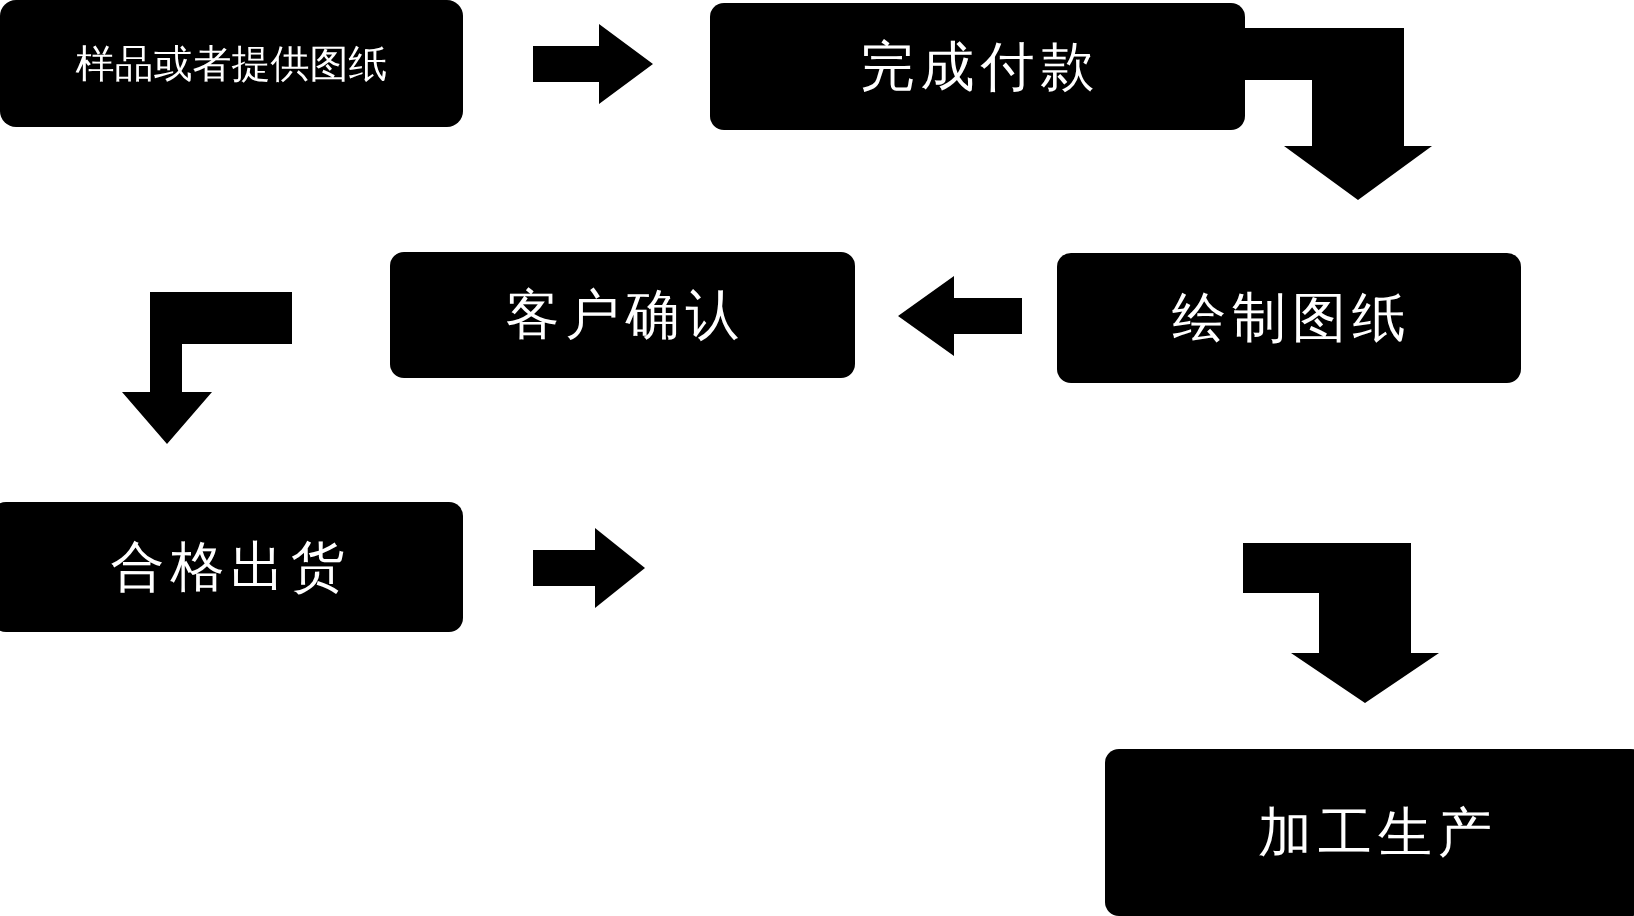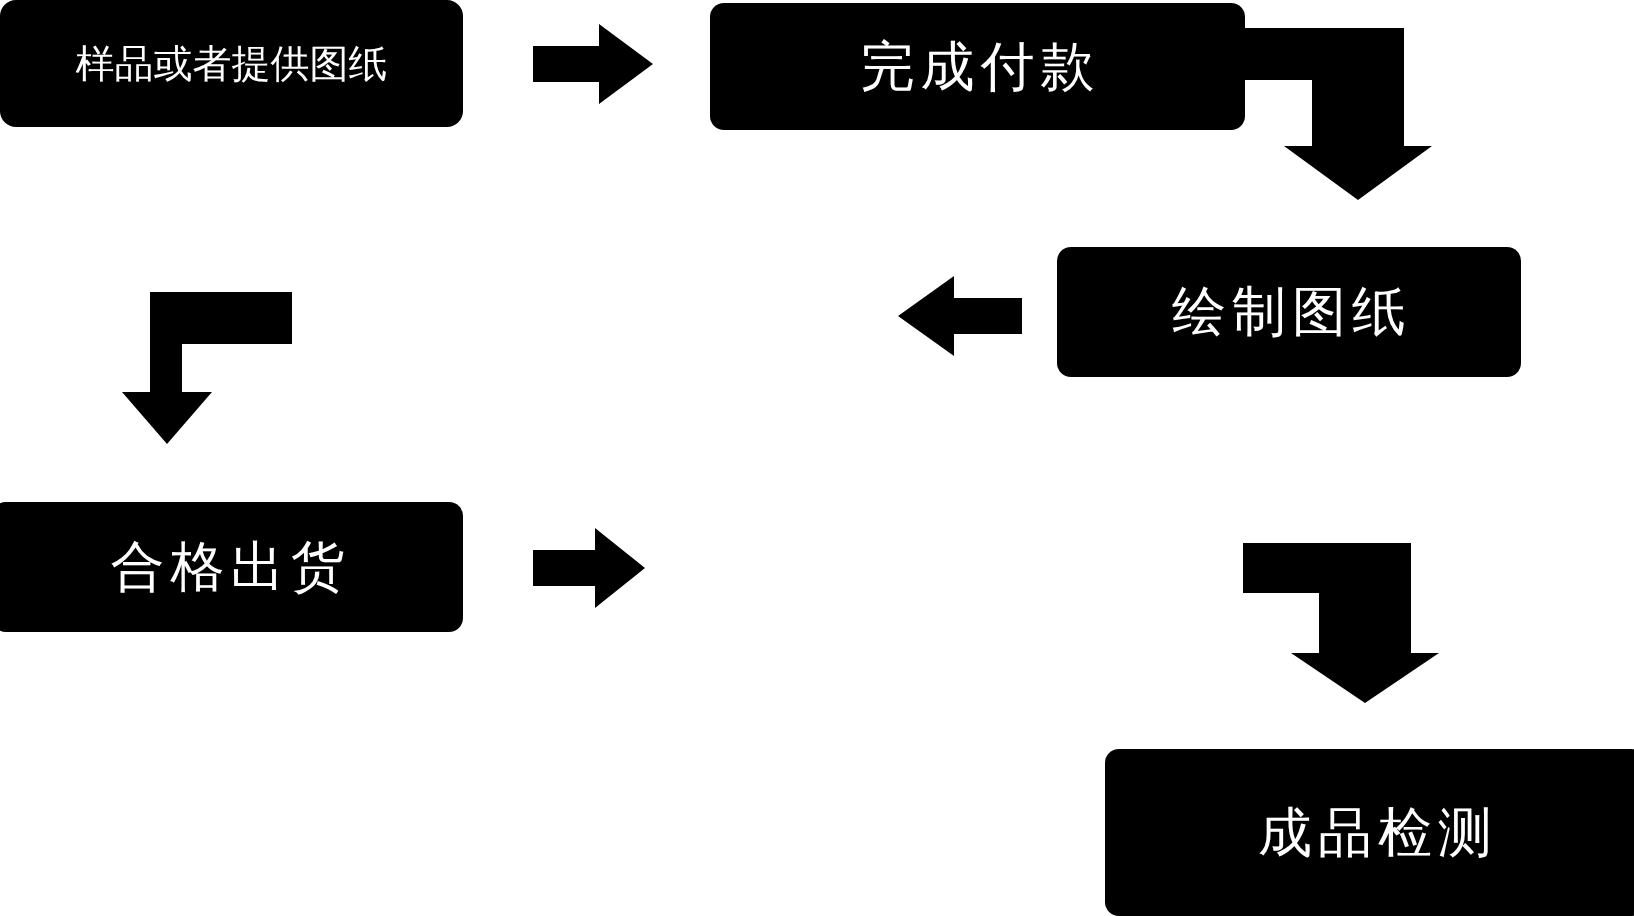--- a/index.html
+++ b/index.html
@@ -47,21 +47,21 @@
     position: absolute;
   }
   .connector svg {
     display: block;
     overflow: visible;
   }
 
   
   #node-sample        { left: 0px;    top: 0px;   width: 463px; height: 127px; border-radius: 16px 16px 16px 16px; }
   #node-payment       { left: 710px;  top: 3px;   width: 535px; height: 127px; }
-  #node-drawing       { left: 1057px; top: 247px; width: 464px; height: 130px; }
+  #node-drawing       { left: 1057px; top: 253px; width: 464px; height: 130px; }
   #node-confirm       { left: 390px;  top: 252px; width: 465px; height: 126px; }
   #node-production    { left: -8px;   top: 502px; width: 471px; height: 130px; }
   #node-inspection    { left: 688px;  top: 497px; width: 464px; height: 131px; }
   #node-shipping      { left: 1105px; top: 749px; width: 540px; height: 167px; }
 
   
   #conn-sample-to-payment     { left: 533px;  top: 24px;  width: 120px; height: 80px; }
   #conn-payment-to-drawing    { left: 1232px; top: 28px;  width: 172px; height: 172px; }
   #conn-drawing-to-confirm    { left: 898px;  top: 276px; width: 124px; height: 80px; }
   #conn-confirm-to-production { left: 136px;  top: 292px; width: 156px; height: 152px; }
@@ -92,20 +92,23 @@
       <path d="M0,0 L172,0 L172,118 L200,118 L126,172 L52,118 L80,118 L80,52 L0,52 Z" fill="#000000" transform="translate(0,0)"></path>
     </svg>
   </div>
 
   <div class="connector" id="conn-confirm-to-production">
     <svg width="156" height="152" viewBox="0 0 156 152" aria-hidden="true">
       <path d="M156,0 L156,52 L46,52 L46,100 L76,100 L31,152 L-14,100 L14,100 L14,0 Z" fill="#000000"></path>
     </svg>
   </div>
 
+  <div class="node" id="node-confirm">
+    <span class="node-label">客户确认</span>
+  </div>
 
   <div class="connector" id="conn-drawing-to-confirm">
     <svg width="124" height="80" viewBox="0 0 124 80" aria-hidden="true">
       <path d="M124,22 L56,22 L56,0 L0,40 L56,80 L56,58 L124,58 Z" fill="#000000"></path>
     </svg>
   </div>
 
   <div class="node" id="node-drawing">
     <span class="node-label">绘制图纸</span>
   </div>
@@ -121,16 +124,16 @@
   </div>
 
 
   <div class="connector" id="conn-inspect-to-shipping">
     <svg width="168" height="160" viewBox="0 0 168 160" aria-hidden="true">
       <path d="M0,0 L168,0 L168,110 L196,110 L122,160 L48,110 L76,110 L76,50 L0,50 Z" fill="#000000"></path>
     </svg>
   </div>
 
   <div class="node" id="node-shipping">
-    <span class="node-label">成品检测</span>
+    <span class="node-label">加工生产</span>
   </div>
 
 </div>
 
 </body></html>

